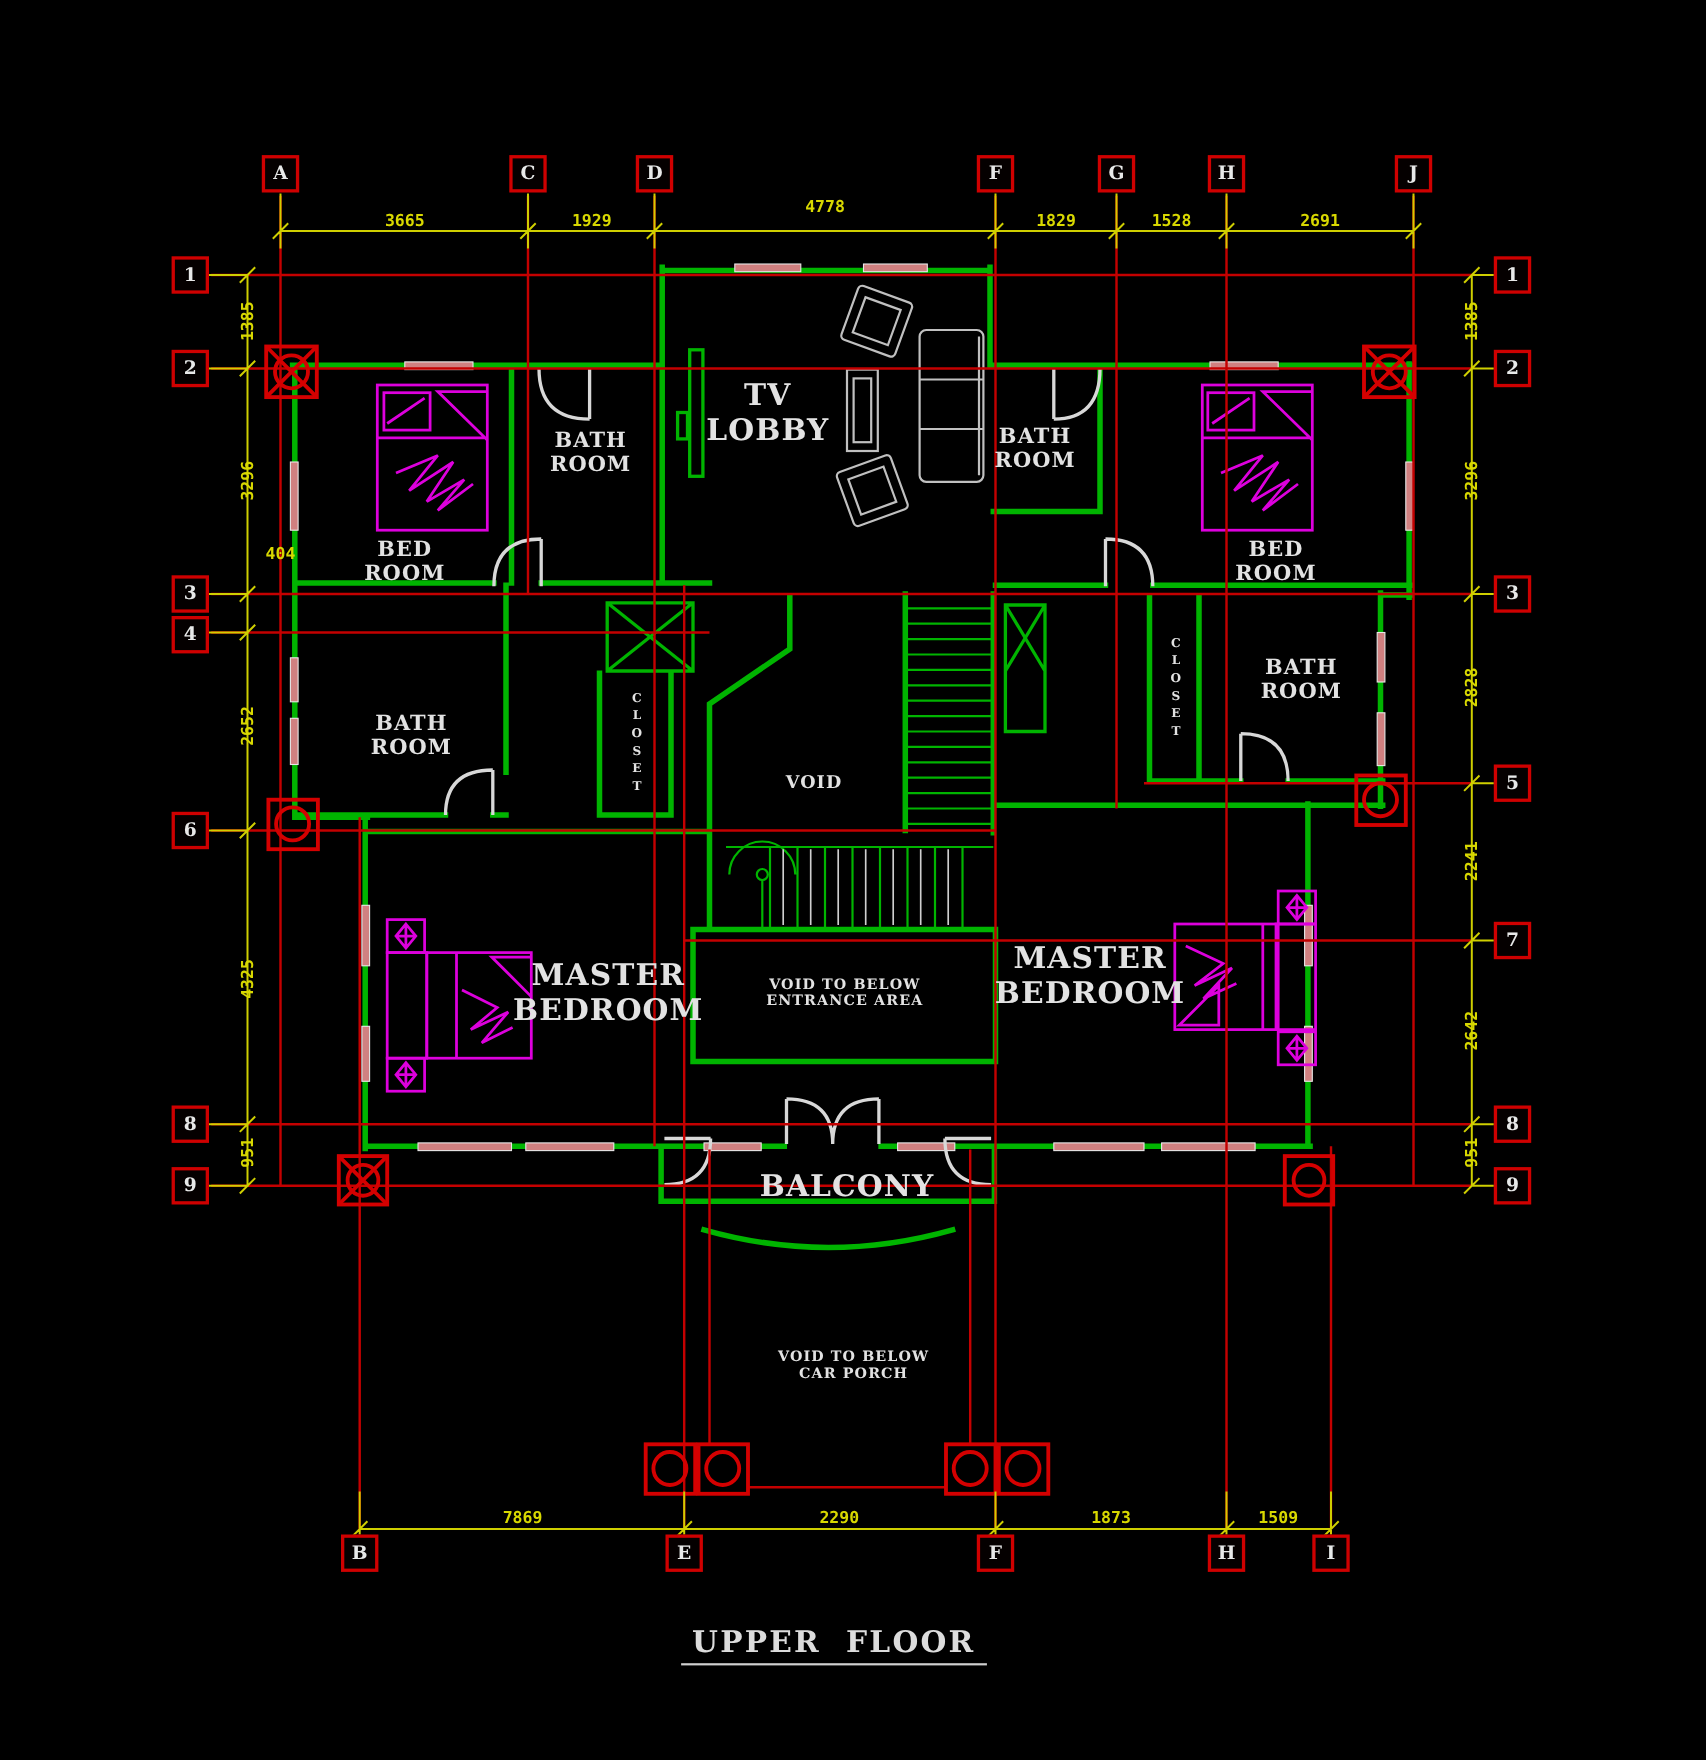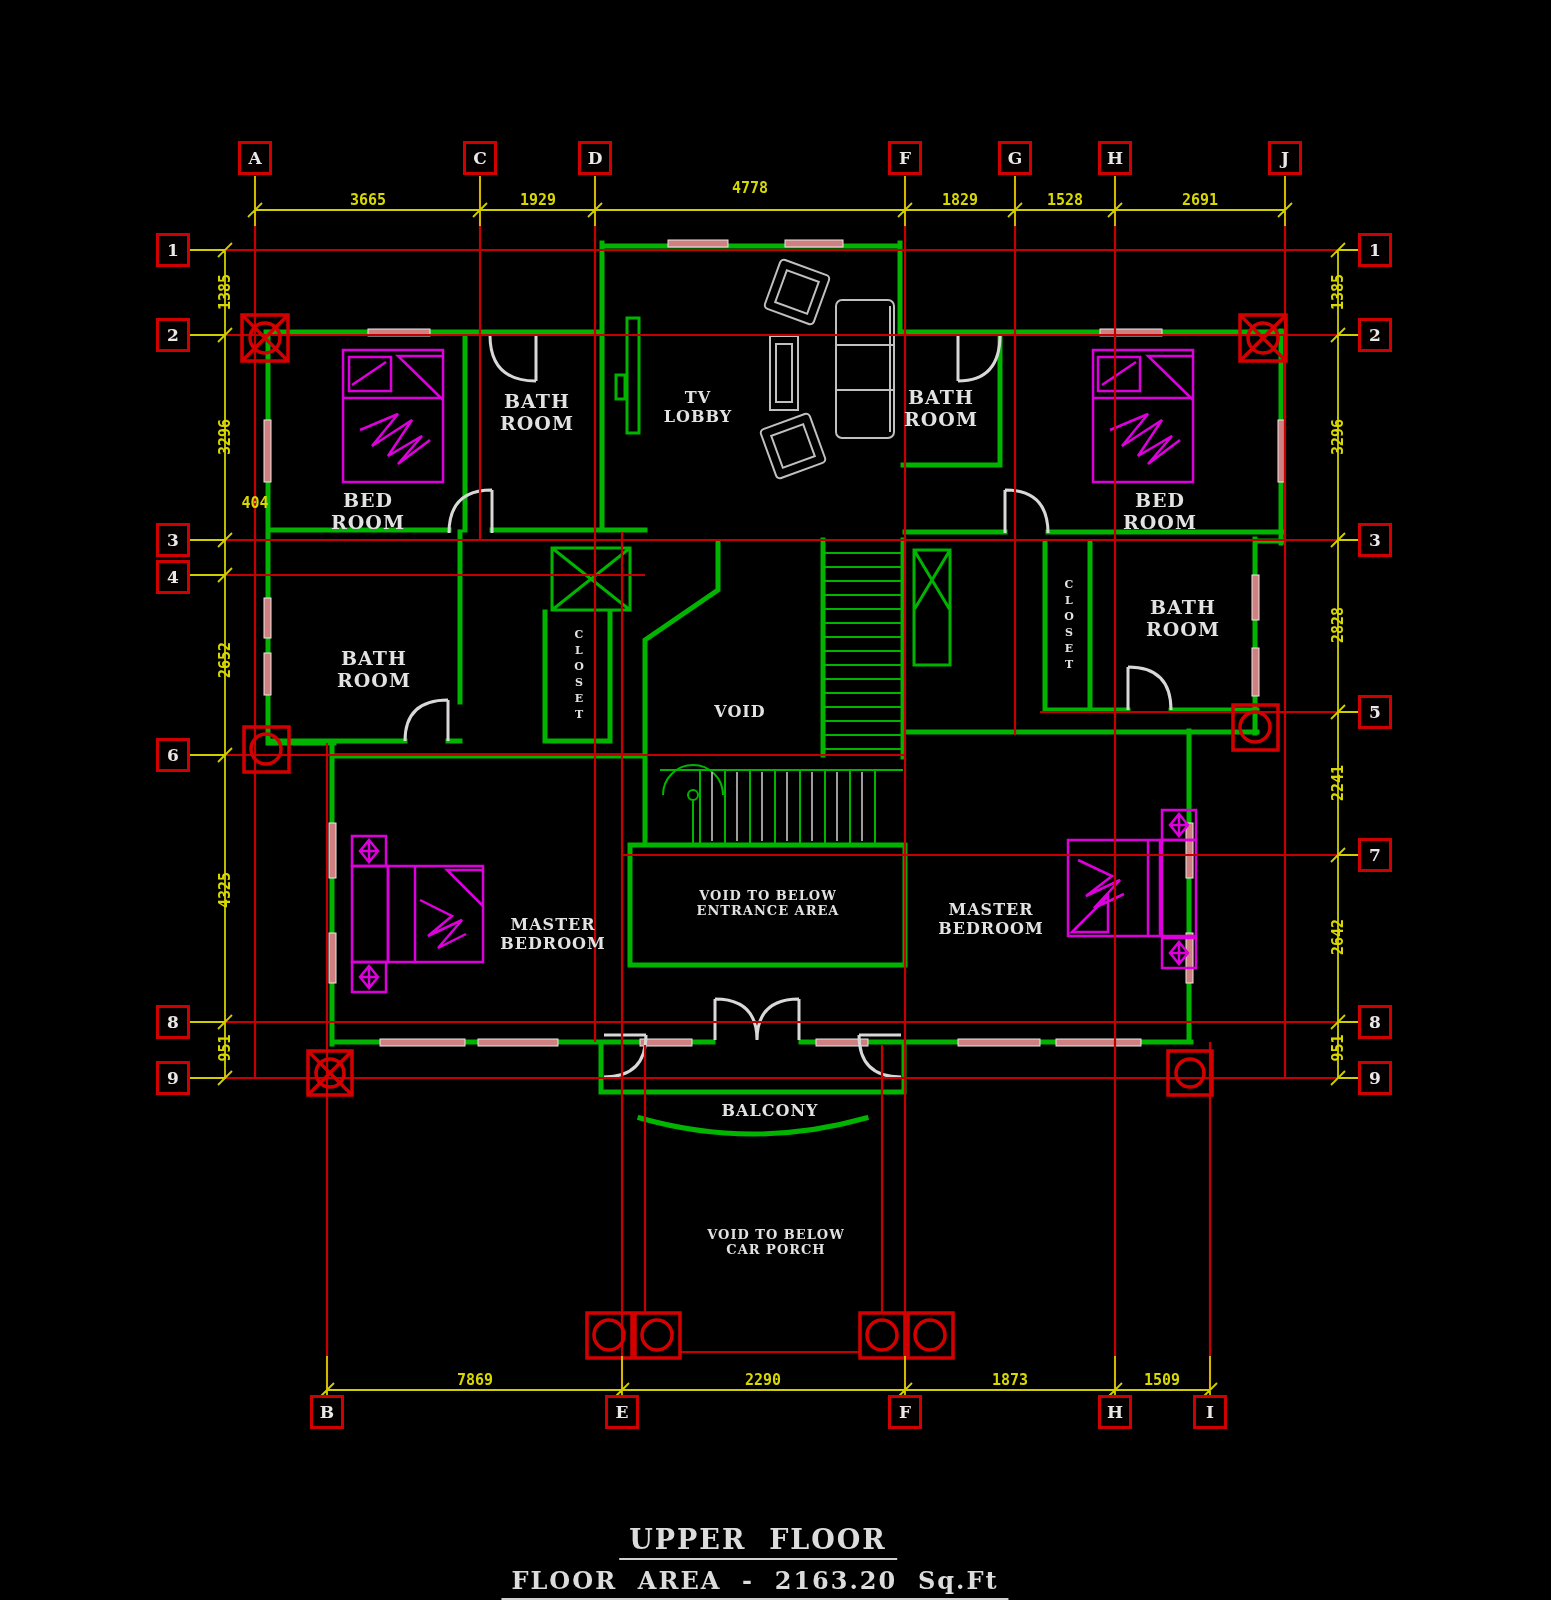--- a/index.html
+++ b/index.html
@@ -7,27 +7,27 @@
           font-family:"DejaVu Sans",sans-serif;}
   svg{position:absolute;left:0;top:0;}
   .bubble{position:absolute;width:28px;height:28px;border:3px solid #cf0000;background:#050000;
           color:#e8e8e8;font:bold 17px "DejaVu Serif",serif;display:flex;align-items:center;
           justify-content:center;transform:translate(-50%,-50%);z-index:5;}
   .dim{position:absolute;color:#d8d800;font:bold 15px "DejaVu Sans Mono",monospace;
        letter-spacing:0px;transform:translate(-50%,-50%);z-index:4;white-space:nowrap;}
   .dim.vert{transform:translate(-50%,-50%) rotate(-90deg);}
   .room{position:absolute;color:#e2e2e2;font:bold 19px "DejaVu Serif",serif;text-align:center;
         white-space:pre-line;line-height:1.18;letter-spacing:1px;transform:translate(-50%,-50%);z-index:4;}
-  .room.big{font-size:16px;margin-top:32px;}
+  .room.big{font-size:27px;}
   .room.small{font-size:13px;letter-spacing:1px;}
   .room.tiny{font-size:16px;margin-top:20px;}
   .room.vtext{writing-mode:vertical-rl;text-orientation:upright;font-size:11px;letter-spacing:3px;white-space:normal;}
   .title-line{position:absolute;color:#dcdcdc;font:bold 27px "DejaVu Serif",serif;
         transform:translateX(-50%);border-bottom:2px solid #cfcfcf;padding:0 10px 3px;
-        letter-spacing:2px;white-space:pre;z-index:4;margin-top:46px;}
+        letter-spacing:2px;white-space:pre;z-index:4;}
   .title-line.second{font-size:24px;}
 </style>
 </head>
 <body>
 
 <div class="canvas">
 
 <svg width="1551" height="1600" viewBox="0 0 1551 1600">
 
   <g stroke="#00b400" stroke-width="5" fill="none" stroke-linecap="square">
@@ -277,15 +277,14 @@
 ENTRANCE  AREA</div>
 <div class="room big" style="left:553px;top:903px">MASTER
 BEDROOM</div>
 <div class="room big" style="left:991px;top:888px">MASTER
 BEDROOM</div>
 <div class="room big" style="left:770px;top:1079px">BALCONY</div>
 <div class="room small" style="left:776px;top:1242px">VOID TO BELOW
 CAR PORCH</div>
 
 <div class="title-line" style="left:758px;top:1478px">UPPER  FLOOR</div>
-<div class="title-line second" style="left:755px;top:1520px">FLOOR  AREA  -  2163.20  Sq.Ft</div>
 
 </div>
 
 </body></html>

